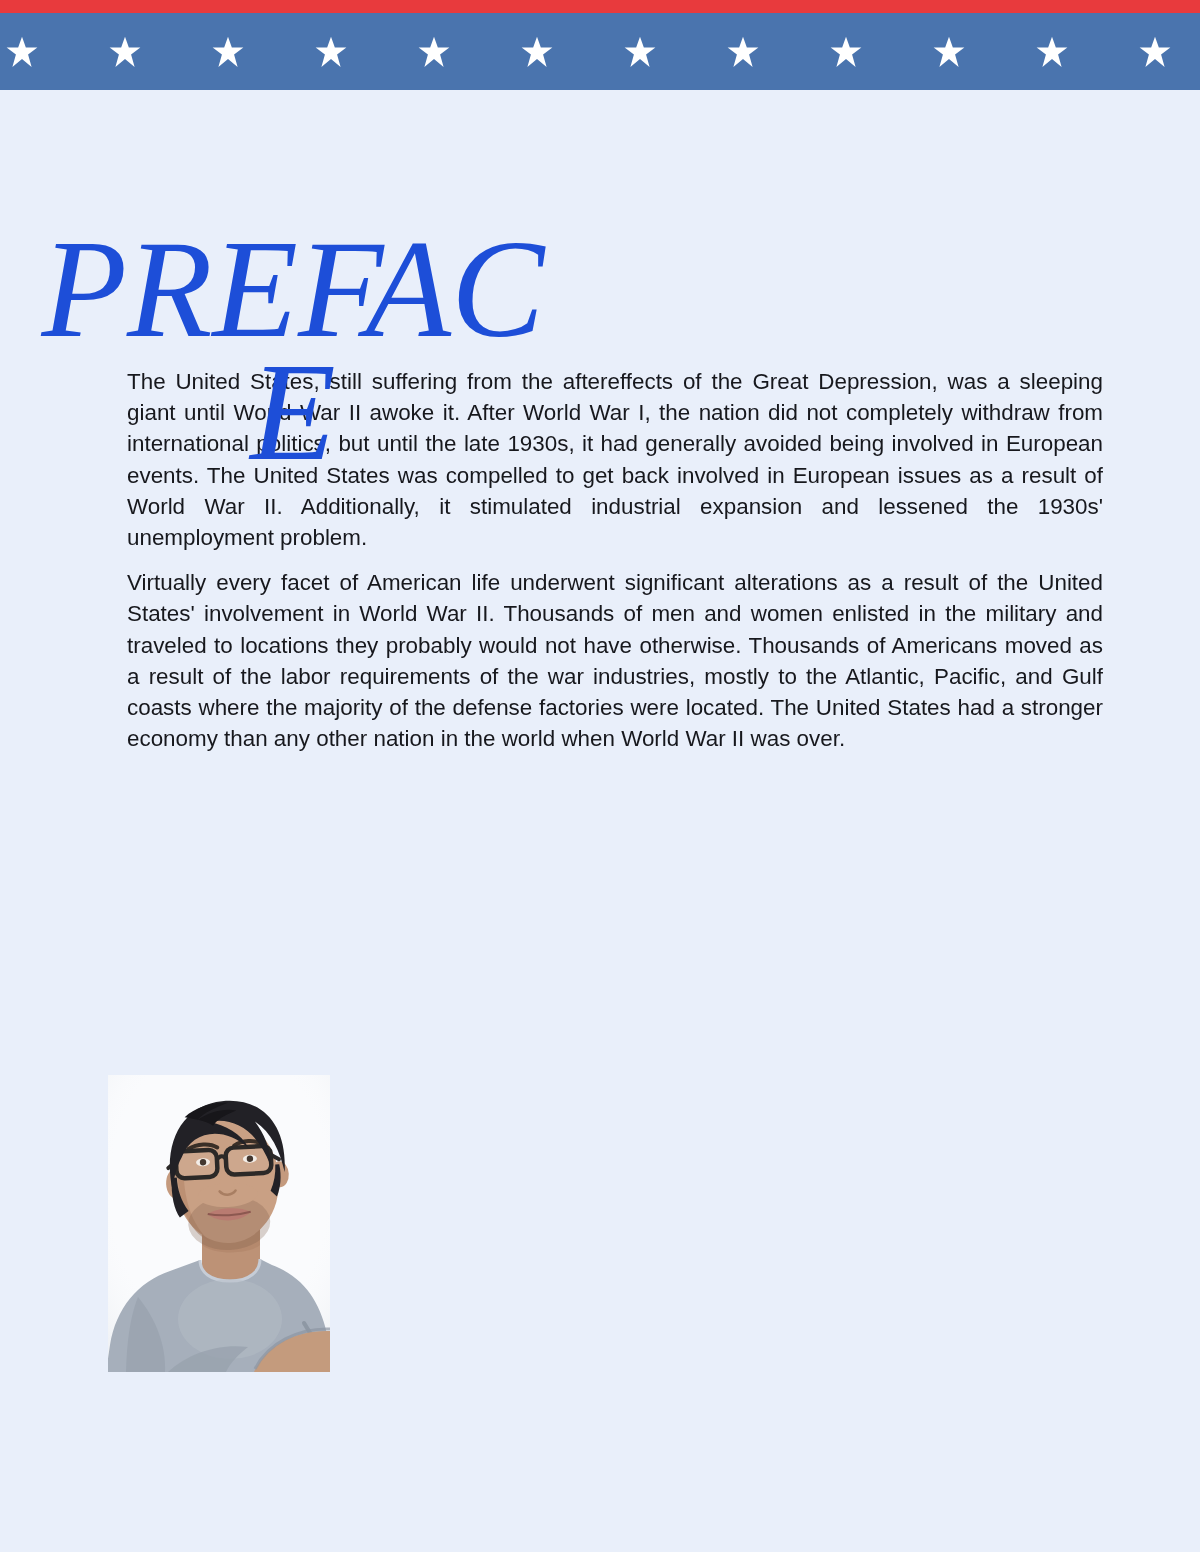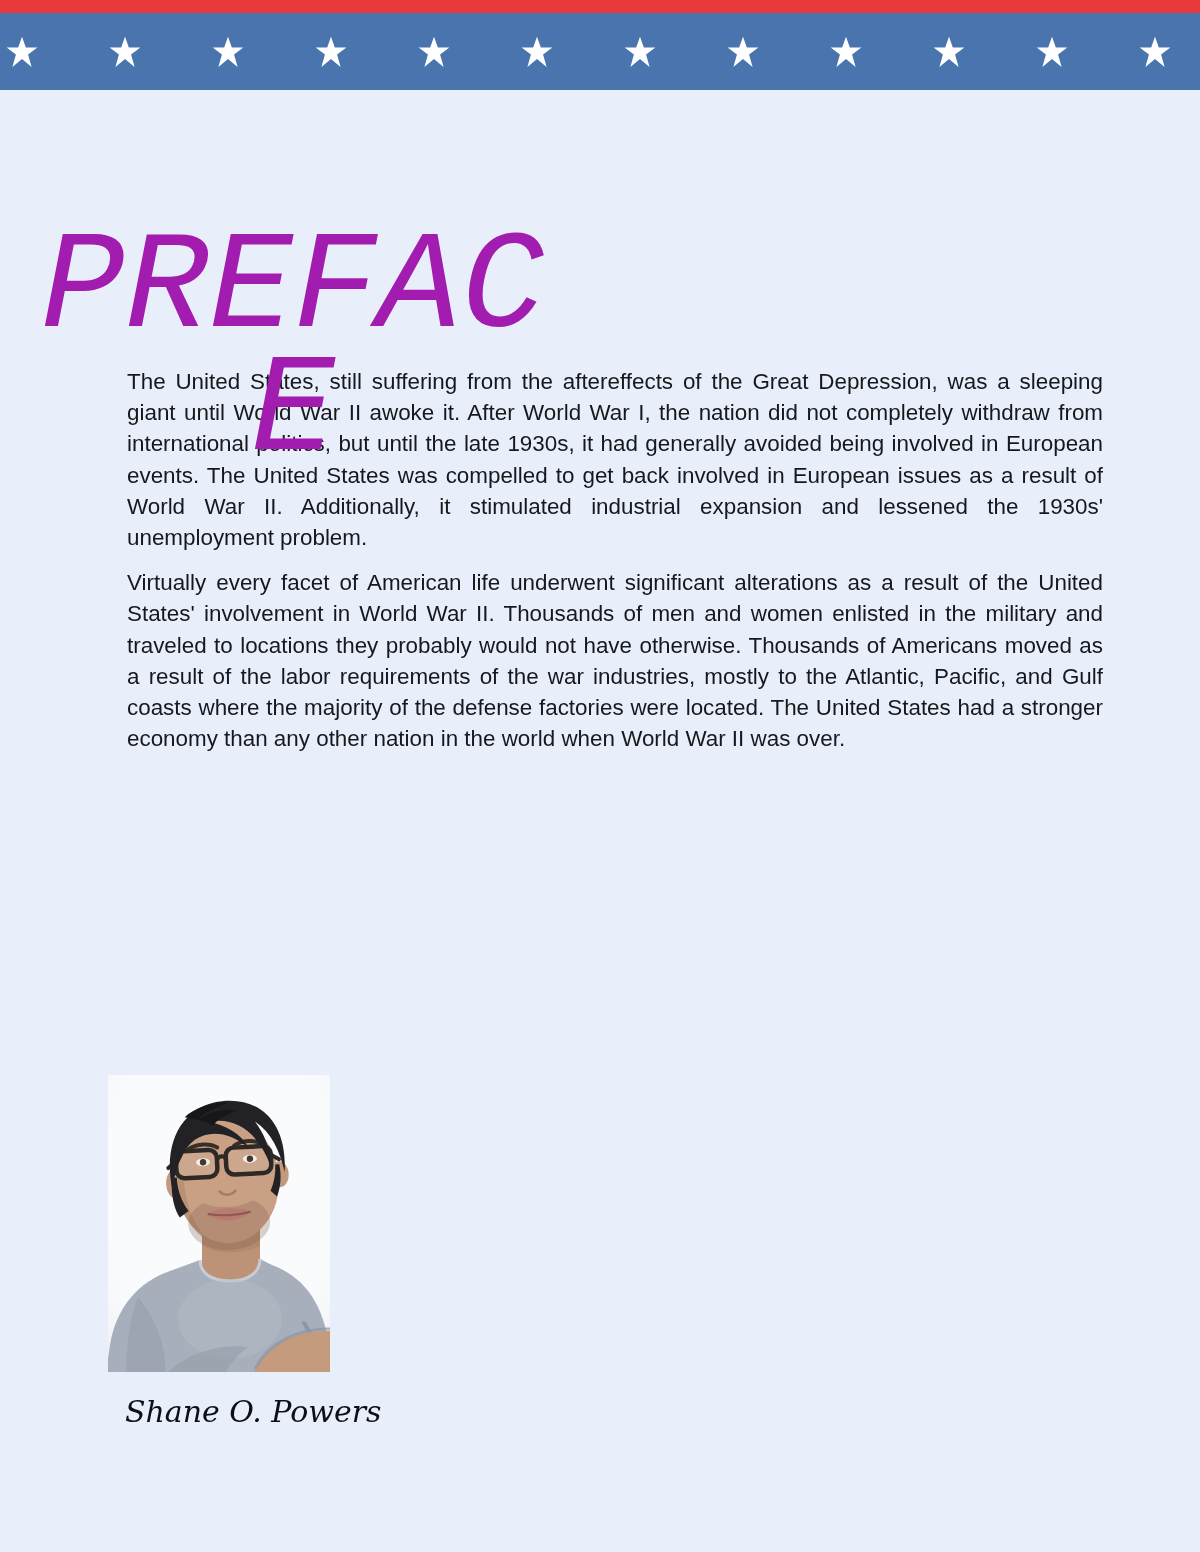--- a/index.html
+++ b/index.html
@@ -20,24 +20,24 @@
     position:absolute;left:0;top:13px;width:1200px;height:77px;
     background:#4a74ae;
     display:flex;align-items:center;justify-content:space-between;
     box-sizing:border-box;padding:0 29px 0 6px;
   }
   .star{display:block;flex:0 0 auto;}
 
   .heading{
     position:absolute;left:8px;top:227px;width:570px;
     margin:0;
-    font-family:Liberation Mono, monospace;
+    font-family:Liberation Serif, serif;
     font-style:italic;font-weight:normal;
     font-size:140px;line-height:123px;
-    text-align:center;color:#a21caf;
+    text-align:center;color:#1d4ed8;
     z-index:3;
   }
   .heading span{display:block;}
 
   .content{
     position:absolute;left:127px;top:352px;width:976px;
     z-index:2;
     color:#17181d;
     font-size:22.4px;line-height:31.2px;
     text-align:justify;
@@ -182,15 +182,14 @@
       <path d="M30,222 C48,244 58,270 57,297 L18,297 C19,262 23,240 30,222 Z" fill="#929ba8" opacity="0.5"></path>
       <ellipse cx="122" cy="244" rx="52" ry="40" fill="#b5bec8" opacity="0.45"></ellipse>
       <path d="M196,248 C205,261 211,276 214,292" fill="none" stroke="#7f8894" stroke-width="4" opacity="0.6" stroke-linecap="round"></path>
 
       <path d="M222,256 C188,255 158,270 146,297 L222,297 Z" fill="#c49b7d"></path>
       <path d="M222,254 C190,253 160,268 147,294" fill="none" stroke="#8d96a2" stroke-width="3" opacity="0.7"></path>
       <path d="M60,297 C80,278 112,268 140,272 C130,280 122,288 118,297 Z" fill="#99a2ae" opacity="0.8"></path>
     </svg>
   </div>
 
-  <div class="author-name">Shane O. Powers</div>
 
 </div>
 
 </body></html>

